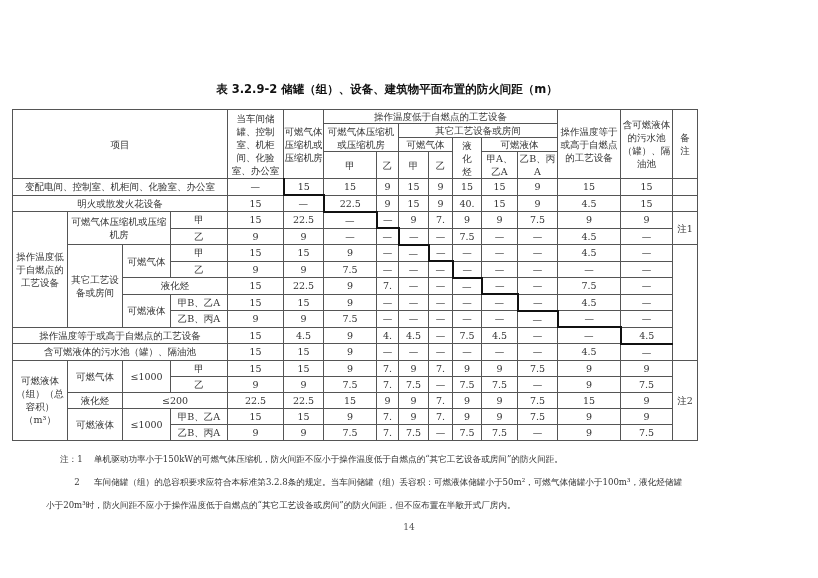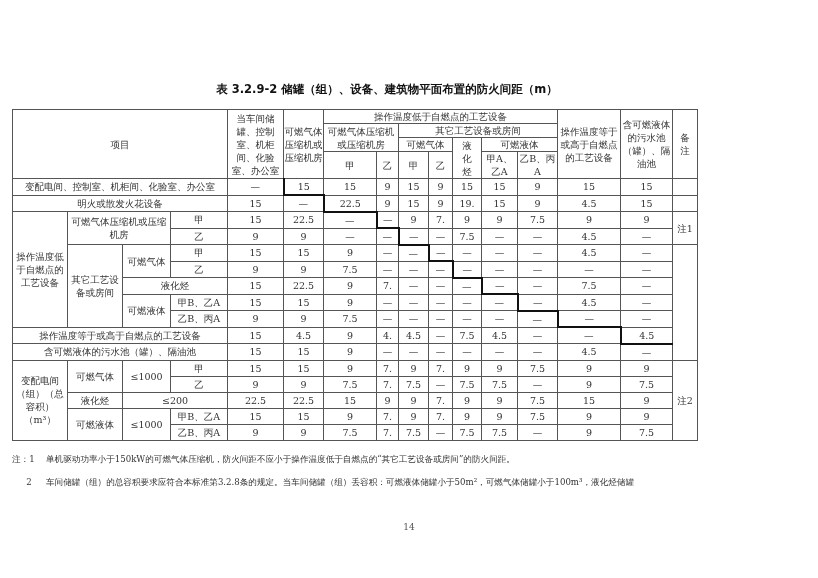--- a/index.html
+++ b/index.html
@@ -8,21 +8,21 @@
   table.main{position:absolute;left:12px;top:109px;border-collapse:collapse;table-layout:fixed;font-size:9.5px;color:#333;}
   table.main td{border:1px solid #555;text-align:center;vertical-align:middle;padding:0;line-height:13px;overflow:hidden;white-space:nowrap;}
   table.main td.wrap{white-space:normal;line-height:13px;}
   .h16 td{height:15px;}
   .tr-l{border-left:2px solid #111 !important;}
   .tr-b{border-bottom:2px solid #111 !important;}
   .tr-t{border-top:2px solid #111 !important;}
   .tr-r{border-right:2px solid #111 !important;}
   .notes{position:absolute;left:12px;top:448px;font-size:8.6px;color:#333;line-height:23px;}
   .notes .n{white-space:nowrap;}
-  .notes .lbl{display:inline-block;width:34px;}
+  .notes .lbl{display:inline-block;width:34px;margin-left:48px;}
   .notes .ind{padding-left:34px;}
   .page-num{position:absolute;top:522px;left:0;width:818px;text-align:center;font-size:9px;color:#555;}
 </style>
 </head>
 <body>
 
 <div class="title">表 3.2.9-2 储罐（组）、设备、建筑物平面布置的防火间距（m）</div>
 
 <table class="main">
   <colgroup>
@@ -89,21 +89,21 @@
   </tr>
 
   <tr class="h16">
     <td colspan="4">明火或散发火花设备</td>
     <td>15</td>
     <td class="tr-t">—</td>
     <td class="tr-l">22.5</td>
     <td>9</td>
     <td>15</td>
     <td>9</td>
-    <td>19.</td>
+    <td>40.</td>
     <td>15</td>
     <td>9</td>
     <td>4.5</td>
     <td>15</td>
     <td></td>
   </tr>
 
   <tr class="h16">
     <td rowspan="7" class="wrap">操作温度低于自燃点的工艺设备</td>
     <td colspan="2" rowspan="2" class="wrap">可燃气体压缩机或压缩机房</td>
@@ -240,21 +240,21 @@
     <td>—</td>
     <td>—</td>
     <td>—</td>
     <td>—</td>
     <td>—</td>
     <td>4.5</td>
     <td>—</td>
   </tr>
 
   <tr class="h16">
-    <td rowspan="5" class="wrap">变配电间（组）（总容积）（m³）</td>
+    <td rowspan="5" class="wrap">可燃液体（组）（总容积）（m³）</td>
     <td rowspan="2" class="wrap">可燃气体</td>
     <td rowspan="2" class="wrap">≤1000</td>
     <td>甲</td>
     <td>15</td>
     <td>15</td>
     <td>9</td>
     <td>7.</td>
     <td>9</td>
     <td>7.</td>
     <td>9</td>
@@ -326,15 +326,16 @@
     <td>—</td>
     <td>9</td>
     <td>7.5</td>
   </tr>
 </tbody>
   </table>
 
 <div class="notes">
   <div class="n"><span class="lbl">注：1</span><span>单机驱动功率小于150kW的可燃气体压缩机，防火间距不应小于操作温度低于自燃点的“其它工艺设备或房间”的防火间距。</span></div>
   <div class="n"><span class="lbl" style="text-align:center">2</span><span>车间储罐（组）的总容积要求应符合本标准第3.2.8条的规定。当车间储罐（组）丢容积：可燃液体储罐小于50m²，可燃气体储罐小于100m³，液化烃储罐</span></div>
+  <div class="n ind">小于20m³时，防火间距不应小于操作温度低于自燃点的“其它工艺设备或房间”的防火间距，但不应布置在半敞开式厂房内。</div>
 </div>
 
 <div class="page-num">14</div>
 
 </body></html>

